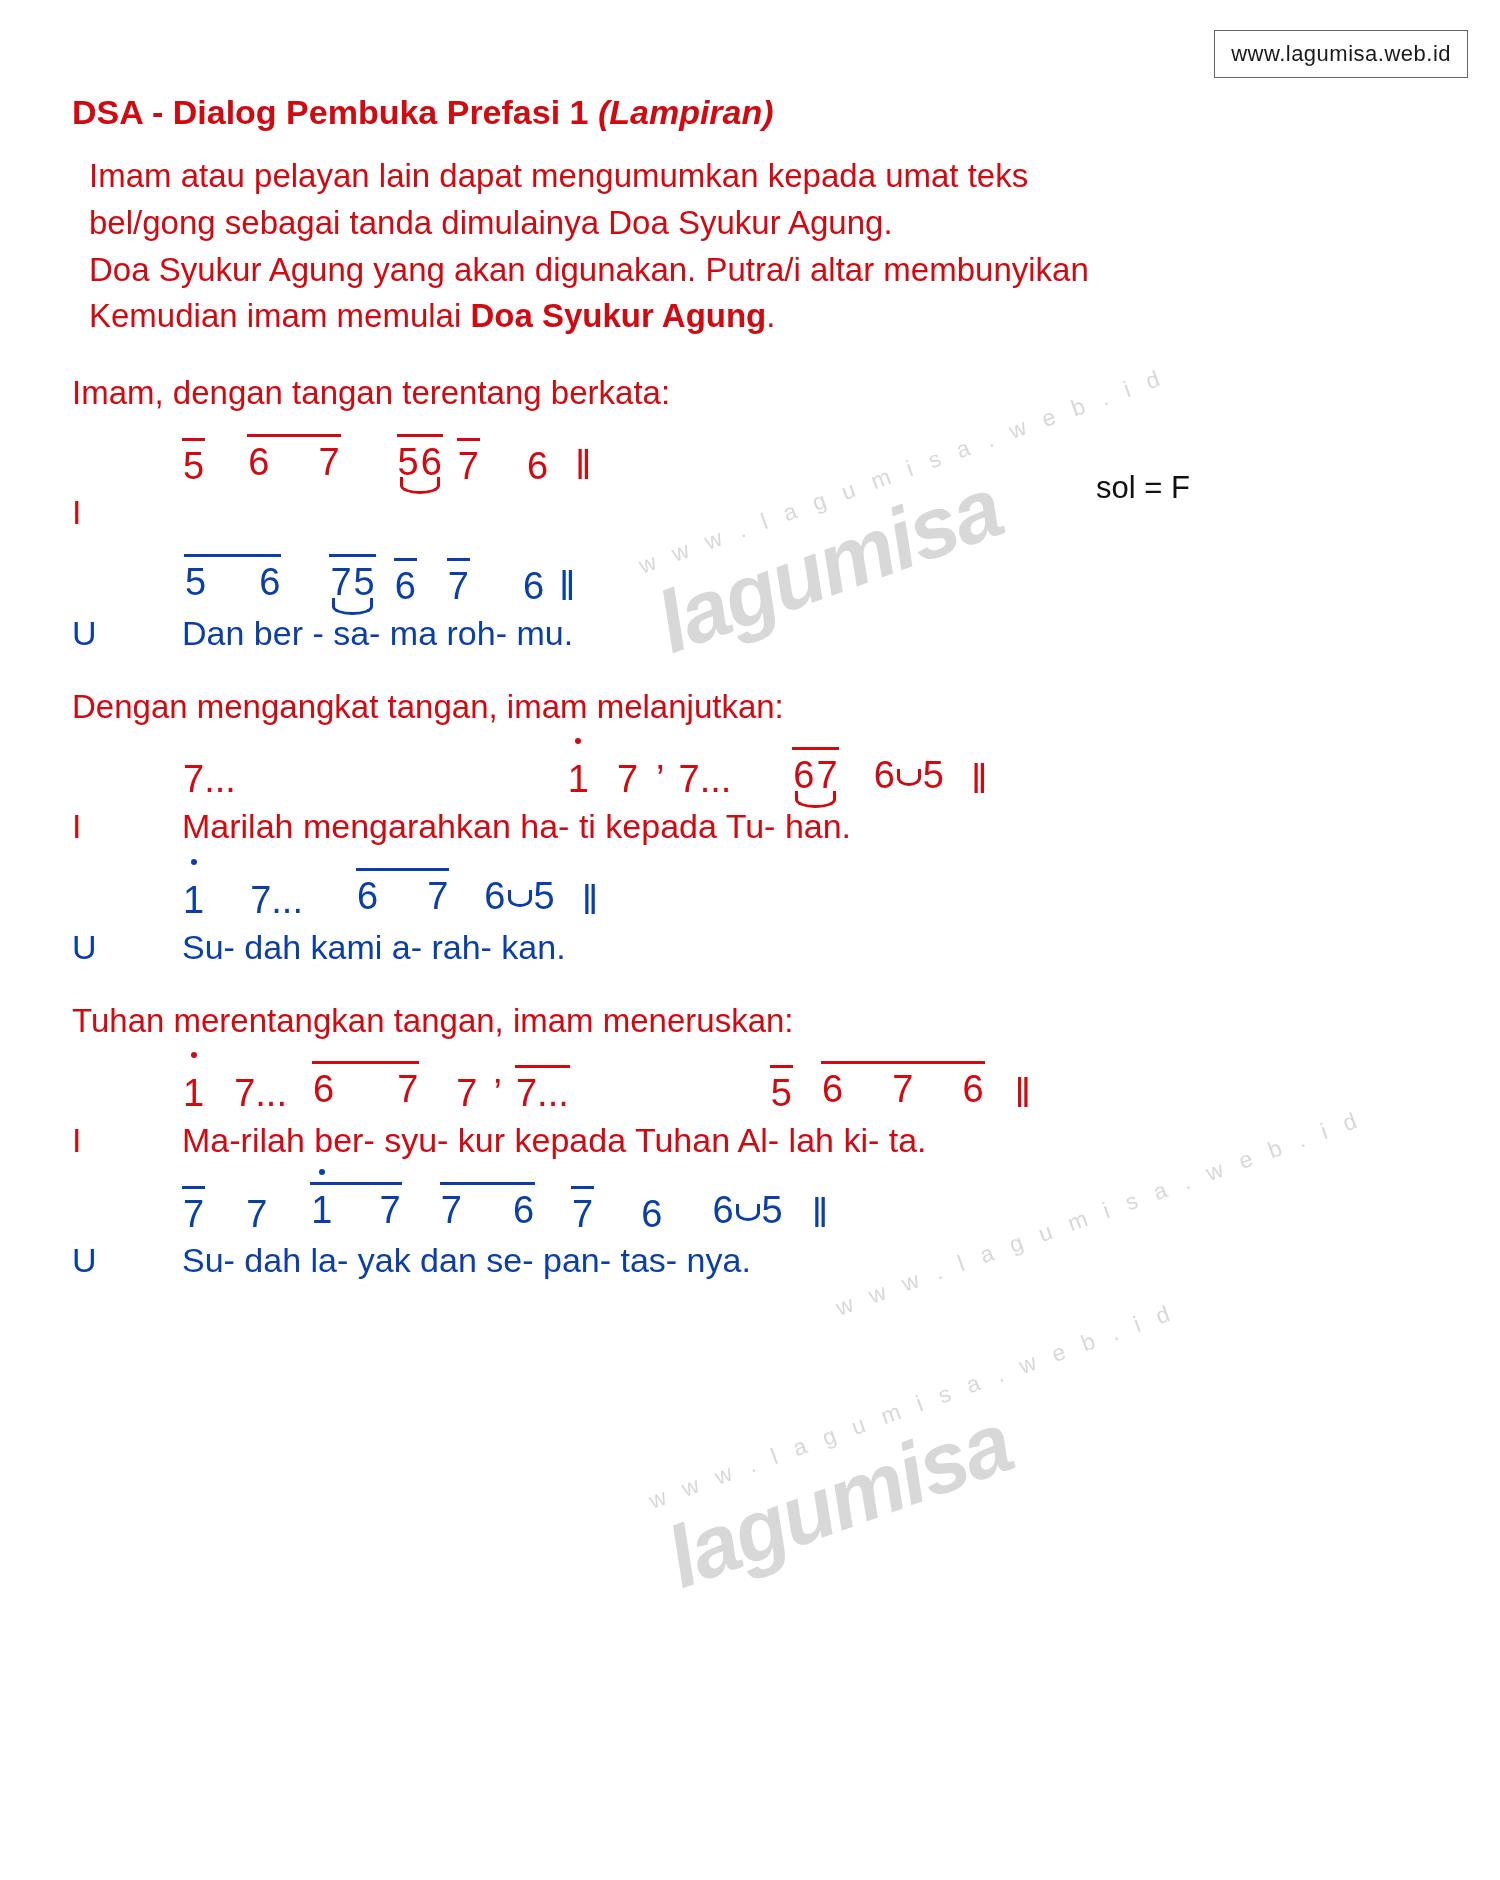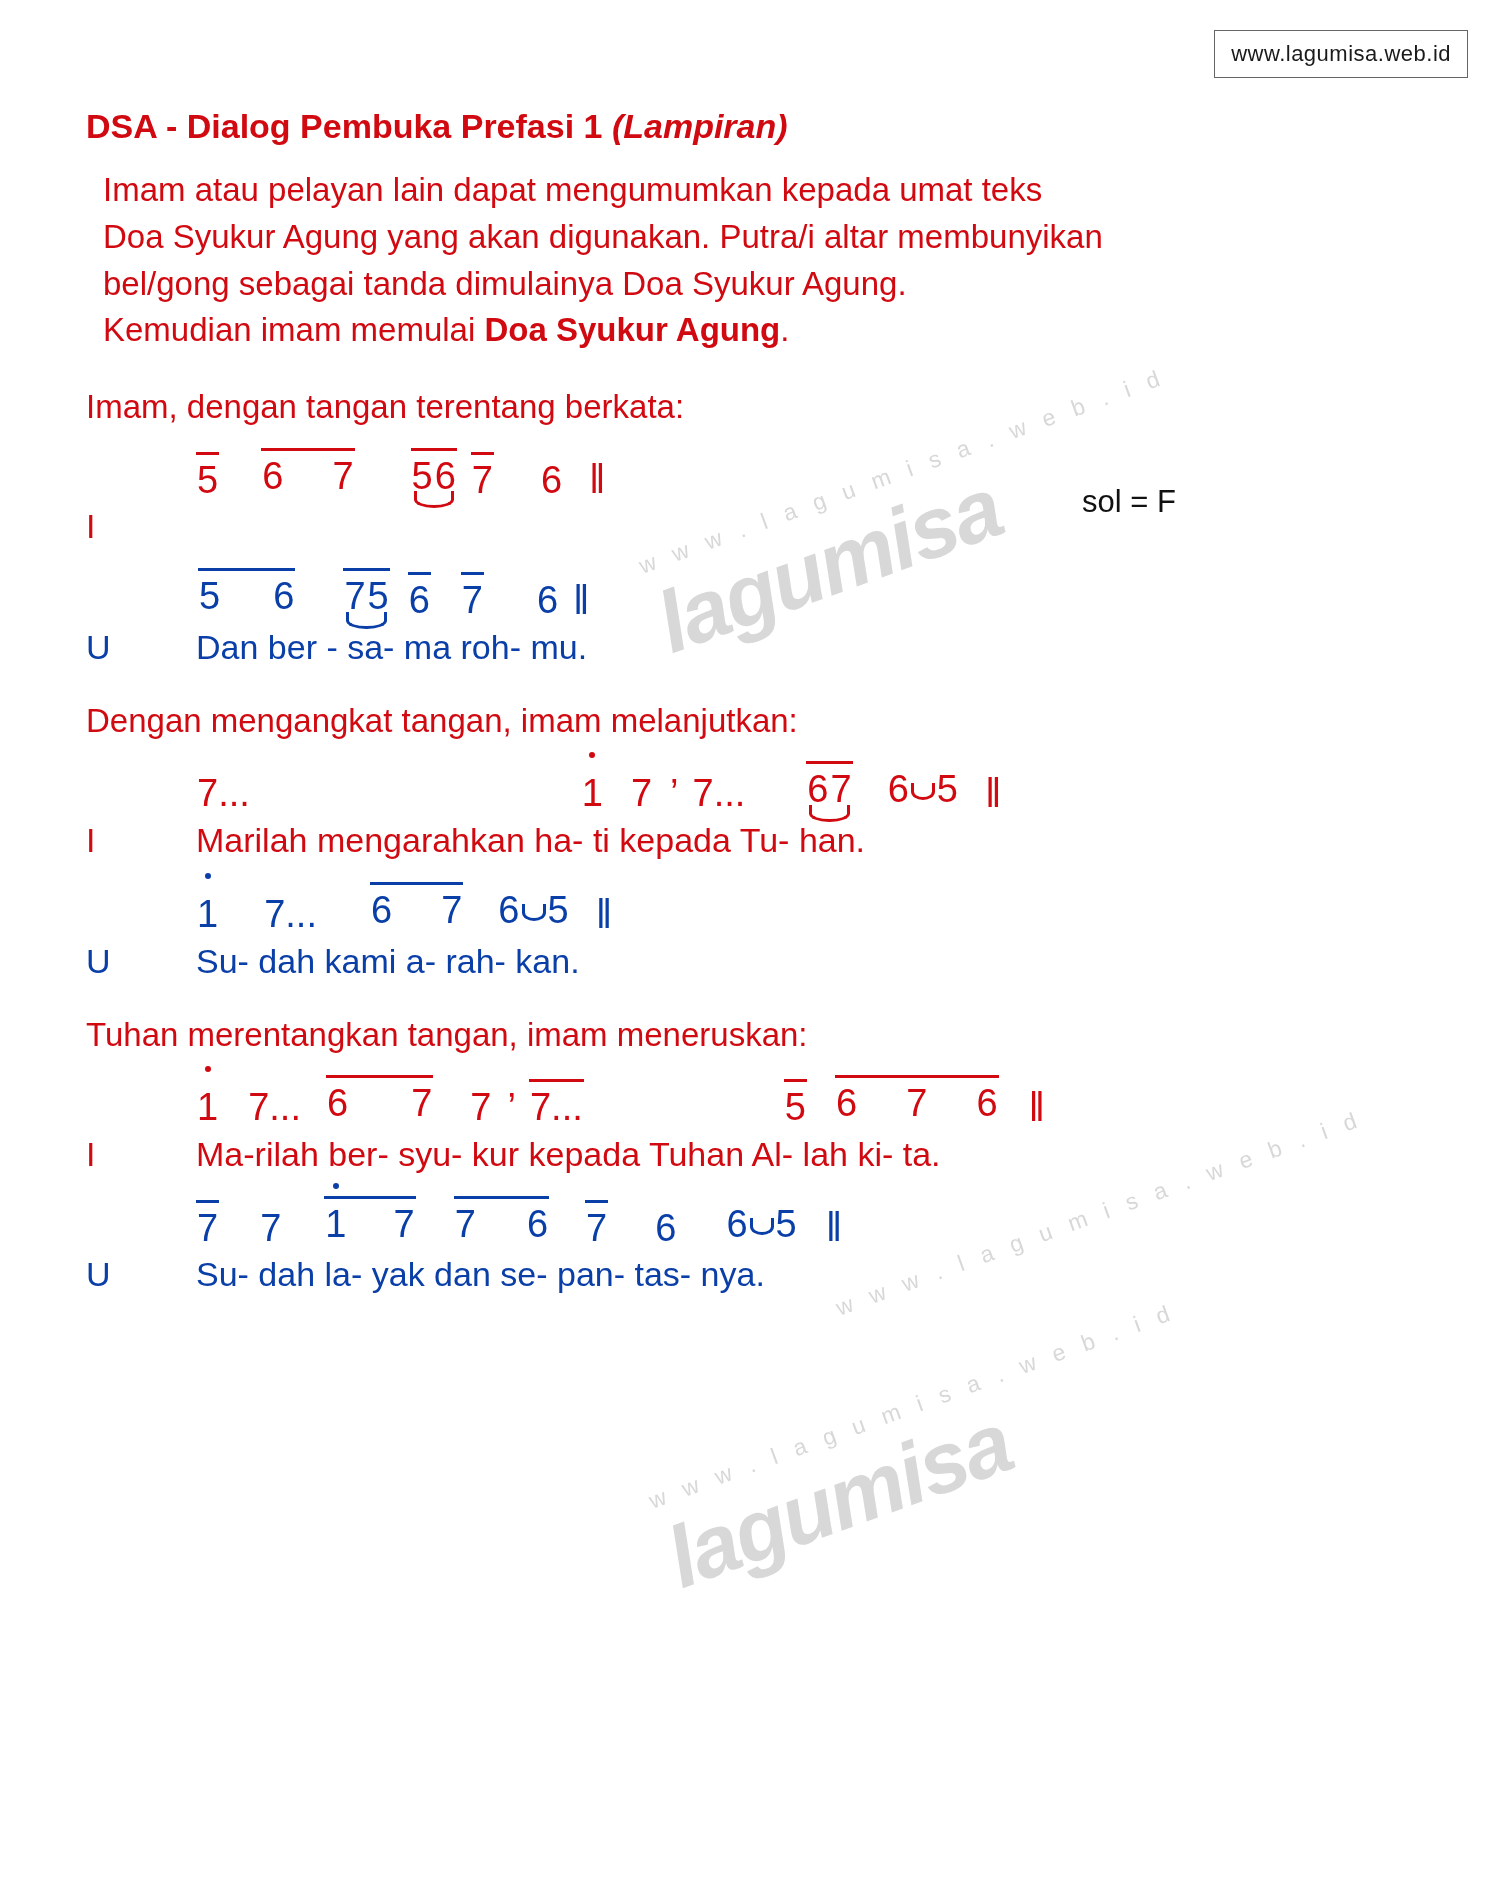--- a/index.html
+++ b/index.html
@@ -12,21 +12,21 @@
     background: #ffffff;
     font-family: "Liberation Sans", sans-serif;
     position: relative;
     overflow: hidden;
   }
   .page {
     position: relative;
     width: 1500px;
     height: 1880px;
     box-sizing: border-box;
-    padding: 14px;
+    padding: 0;
   }
 
   
   .site-stamp {
     position: absolute;
     top: 30px;
     right: 32px;
     border: 1px solid #666;
     padding: 10px 16px;
     font-size: 22px;
@@ -208,22 +208,22 @@
   </div>
 
   <div class="content">
 
     <div class="title">
       <span>DSA - Dialog Pembuka Prefasi 1 </span><span class="it">(Lampiran)</span>
     </div>
 
     <div class="rubric">
       <div>Imam atau pelayan lain dapat mengumumkan kepada umat teks</div>
+      <div>bel/gong sebagai tanda dimulainya Doa Syukur Agung.</div>
       <div>Doa Syukur Agung yang akan digunakan. Putra/i altar membunyikan</div>
-      <div>bel/gong sebagai tanda dimulainya Doa Syukur Agung.</div>
       <div>
         <span>Kemudian imam memulai </span><b>Doa Syukur Agung</b><span>.</span>
       </div>
     </div>
 
     <div class="rubric-line">Imam, dengan tangan terentang berkata:</div>
 
     <div class="key-sig">sol = F</div>
 
     <div class="system">

